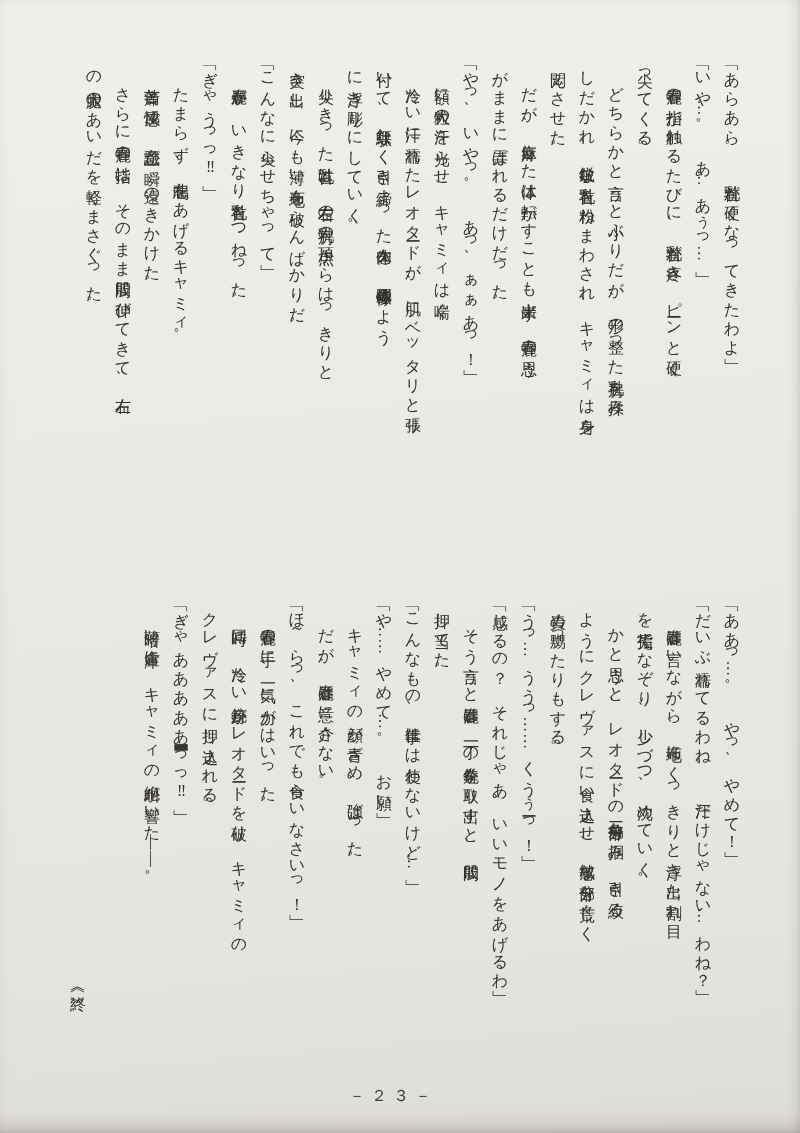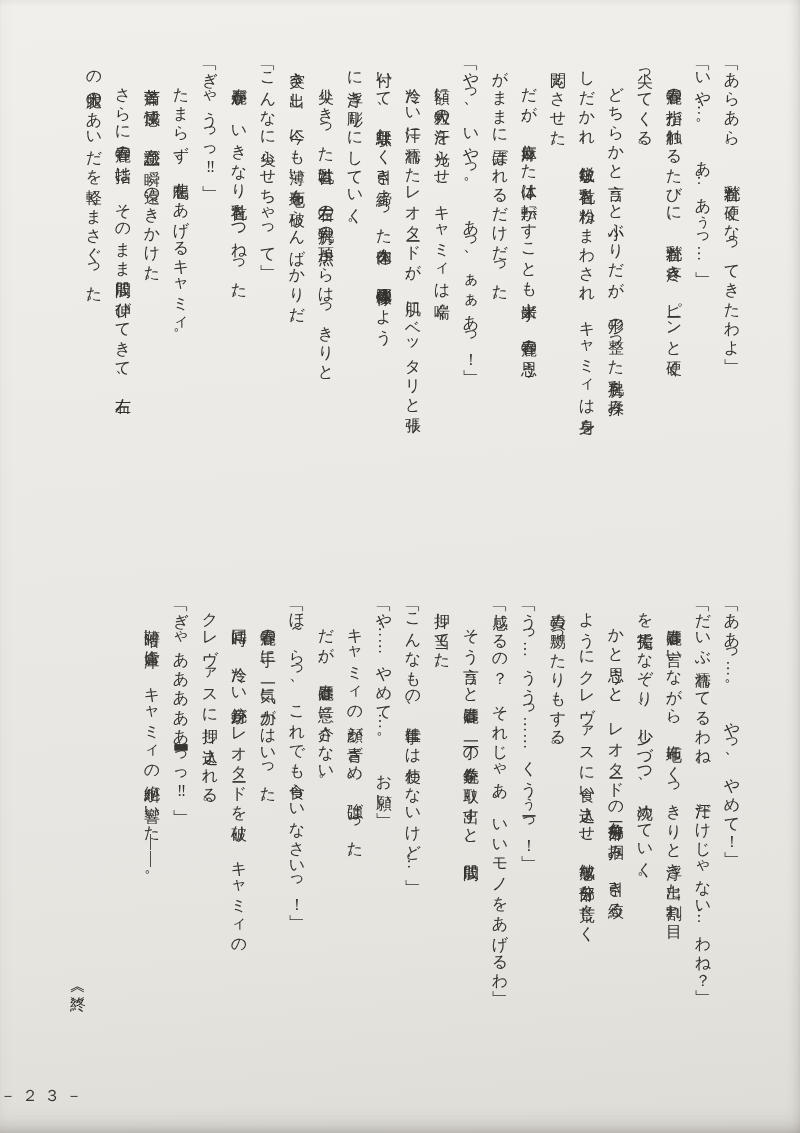--- a/index.html
+++ b/index.html
@@ -55,21 +55,21 @@
     top: 982px;
     font-size: 16px;
     line-height: 29px;
     letter-spacing: 2px;
   }
   .page-number {
     position: absolute;
     left: 0;
     right: 14px;
     top: 1086px;
-    text-align: left;
+    text-align: center;
     font-family: "Liberation Mono", "DejaVu Sans Mono", monospace;
     font-size: 16px;
     letter-spacing: 6px;
     color: #3b3935;
   }
 </style>
 </head>
 <body>
 
 <div class="page">

